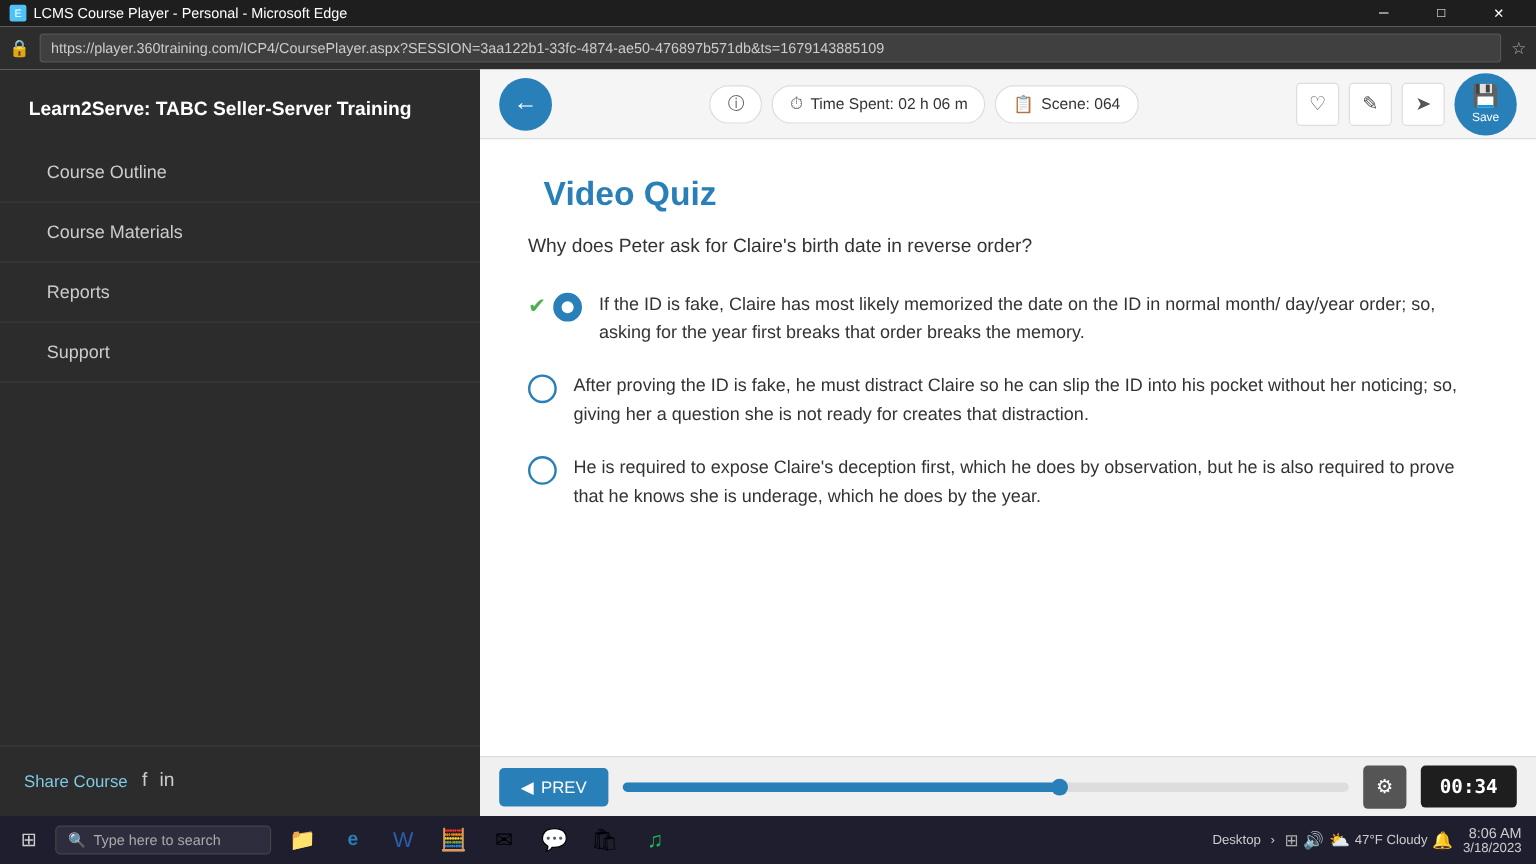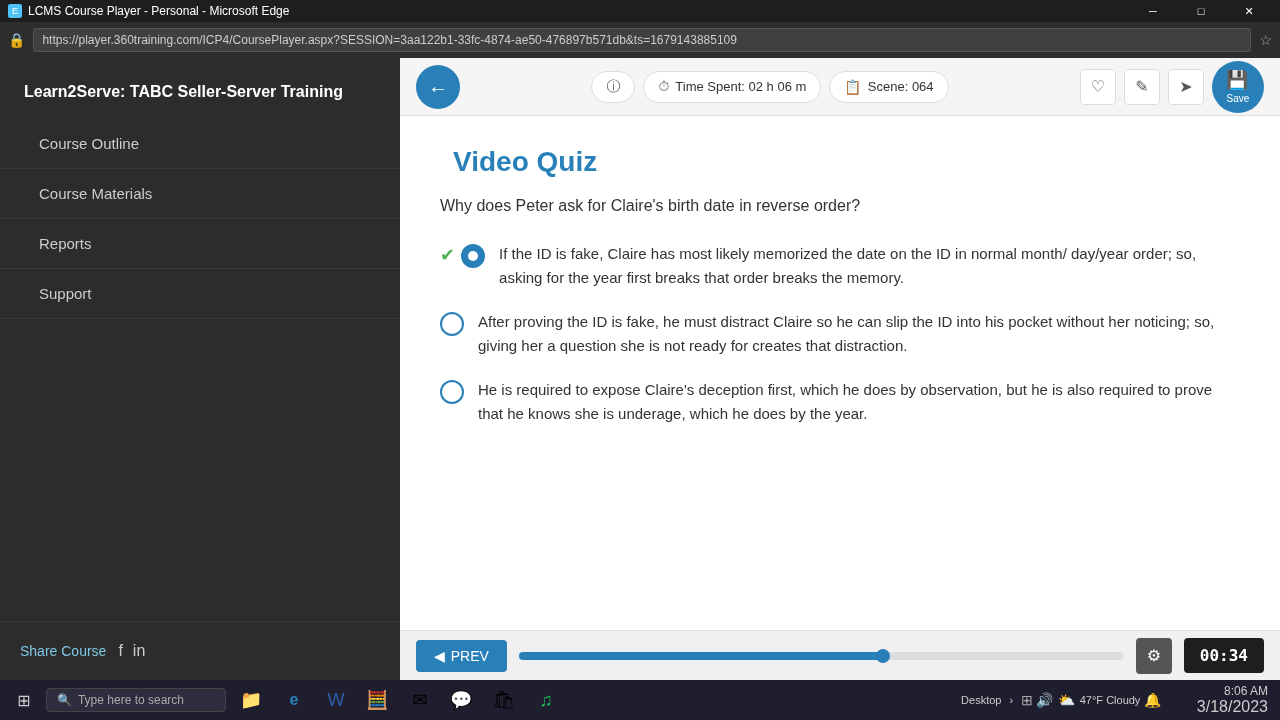--- a/index.html
+++ b/index.html
@@ -370,21 +370,21 @@
       margin-left: auto;
       display: flex;
       align-items: center;
       gap: 8px;
       padding-right: 8px;
       color: #ccc;
       font-size: 11px;
     }
     .taskbar-clock { text-align: right; }
     .taskbar-time { font-size: 12px; font-weight: 500; }
-    .taskbar-date { font-size: 16px; margin-left: 27px; }
+    .taskbar-date { font-size: 11px; }
     .taskbar-icons { display: flex; gap: 4px; align-items: center; }
     .taskbar-sys-icon { font-size: 14px; color: #aaa; cursor: pointer; }
     .win-btn {
       width: 40px;
       height: 38px;
       display: flex;
       align-items: center;
       justify-content: center;
       cursor: pointer;
       font-size: 16px;

